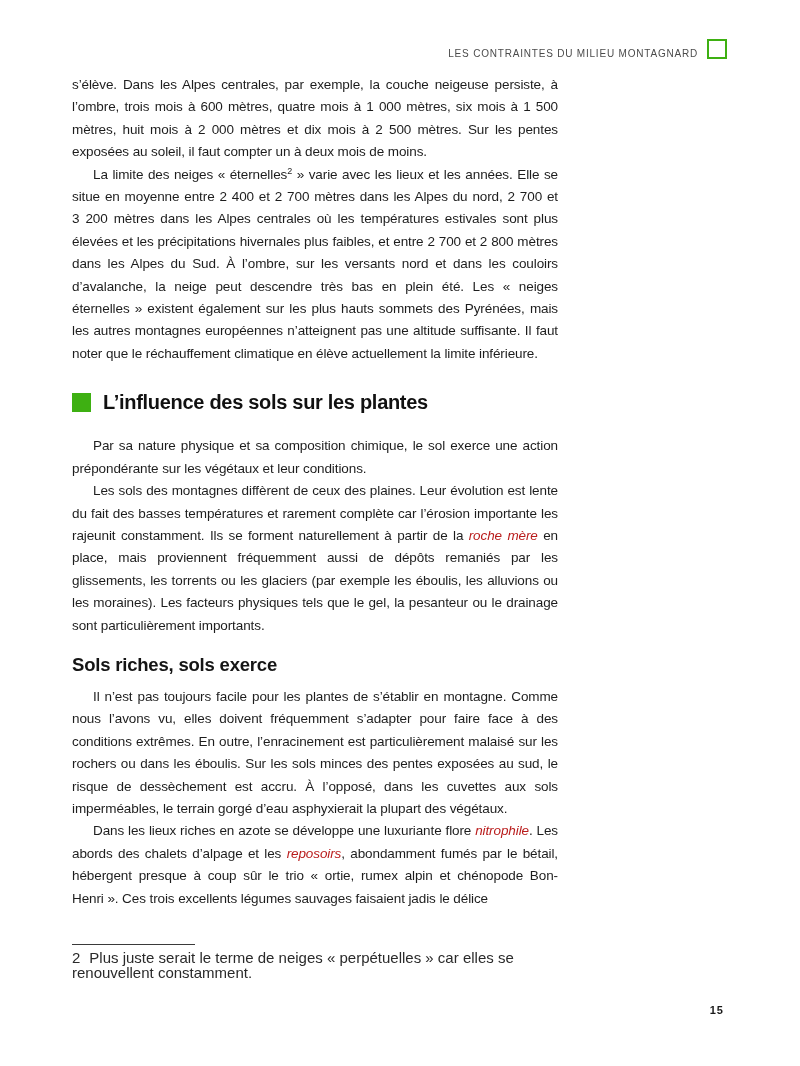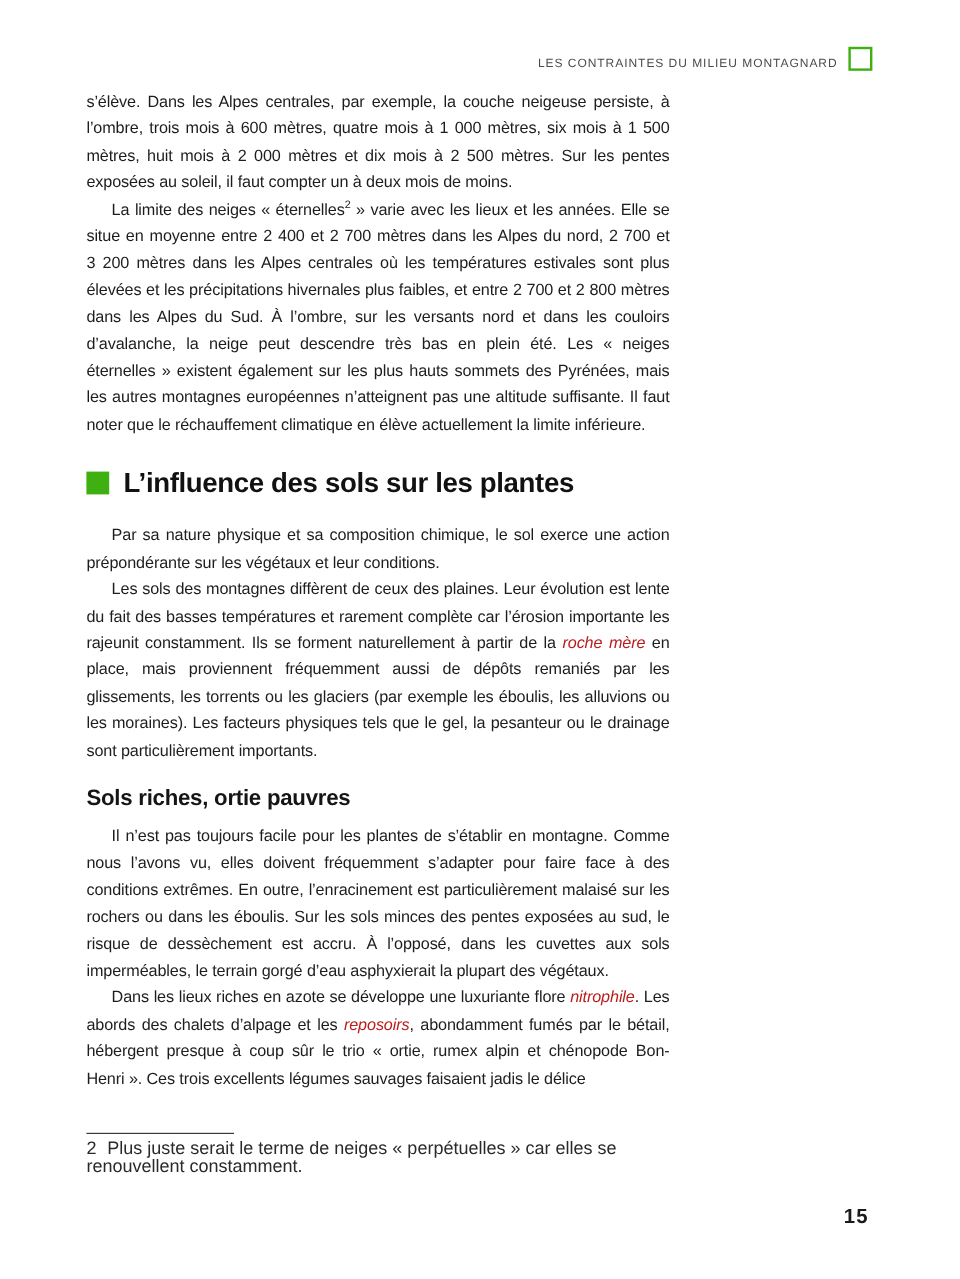--- a/index.html
+++ b/index.html
@@ -66,21 +66,21 @@
     text-decoration: none;
     cursor: pointer;
     font-style: italic;
   }
 
   .section-heading {
     display: flex;
     align-items: center;
     gap: 12px;
     margin: 22px 0 18px 0;
-    font-size: 23px;
+    font-size: 20px;
     font-weight: bold;
     letter-spacing: -0.3px;
     color: #111111;
     line-height: 30px;
   }
   .section-heading .sq {
     flex: 0 0 auto;
     width: 19px;
     height: 19px;
     background: #3eb012;
@@ -114,21 +114,21 @@
     line-height: 15px;
     color: #2a2a2a;
     letter-spacing: 0;
   }
   .fn-num { margin-right: 9px; }
 
   .page-number {
     position: absolute;
     top: 1004px;
     right: 76px;
-    font-size: 17px;
+    font-size: 11px;
     font-weight: bold;
     letter-spacing: 1px;
     color: #1a1a1a;
   }
 </style>
 </head>
 <body>
 
 <div class="page">
 
@@ -145,21 +145,21 @@
 
     <h1 class="section-heading">
       <span class="sq"></span>
       <span>L’influence des sols sur les plantes</span>
     </h1>
 
     <p class="indent">Par sa nature physique et sa composition chimique, le sol exerce une action prépondérante sur les végétaux et leur conditions.</p>
 
     <p class="indent"><span>Les sols des montagnes diffèrent de ceux des plaines. Leur évolution est lente du fait des basses températures et rarement complète car l’érosion importante les rajeunit constamment. Ils se forment naturellement à partir de la </span><a class="term">roche mère</a><span> en place, mais proviennent fréquemment aussi de dépôts remaniés par les glissements, les torrents ou les glaciers (par exemple les éboulis, les alluvions ou les moraines). Les facteurs physiques tels que le gel, la pesanteur ou le drainage sont particulièrement importants.</span></p>
 
-    <h2 class="subheading">Sols riches, ortie pauvres</h2>
+    <h2 class="subheading">Sols riches, sols exerce</h2>
 
     <p class="indent">Il n’est pas toujours facile pour les plantes de s’établir en montagne. Comme nous l’avons vu, elles doivent fréquemment s’adapter pour faire face à des conditions extrêmes. En outre, l’enracinement est particulièrement malaisé sur les rochers ou dans les éboulis. Sur les sols minces des pentes exposées au sud, le risque de dessèchement est accru. À l’opposé, dans les cuvettes aux sols imperméables, le terrain gorgé d’eau asphyxierait la plupart des végétaux.</p>
 
     <p class="indent"><span>Dans les lieux riches en azote se développe une luxuriante flore </span><a class="term">nitrophile</a><span>. Les abords des chalets d’alpage et les </span><a class="term">reposoirs</a><span>, abondamment fumés par le bétail, hébergent presque à coup sûr le trio «&nbsp;ortie, rumex alpin et chénopode Bon-Henri&nbsp;». Ces trois excellents légumes sauvages faisaient jadis le délice</span></p>
 
   </main>
 
   <footer class="footnote-block">
     <div class="fn-rule"></div>
     <div class="fn-line">

